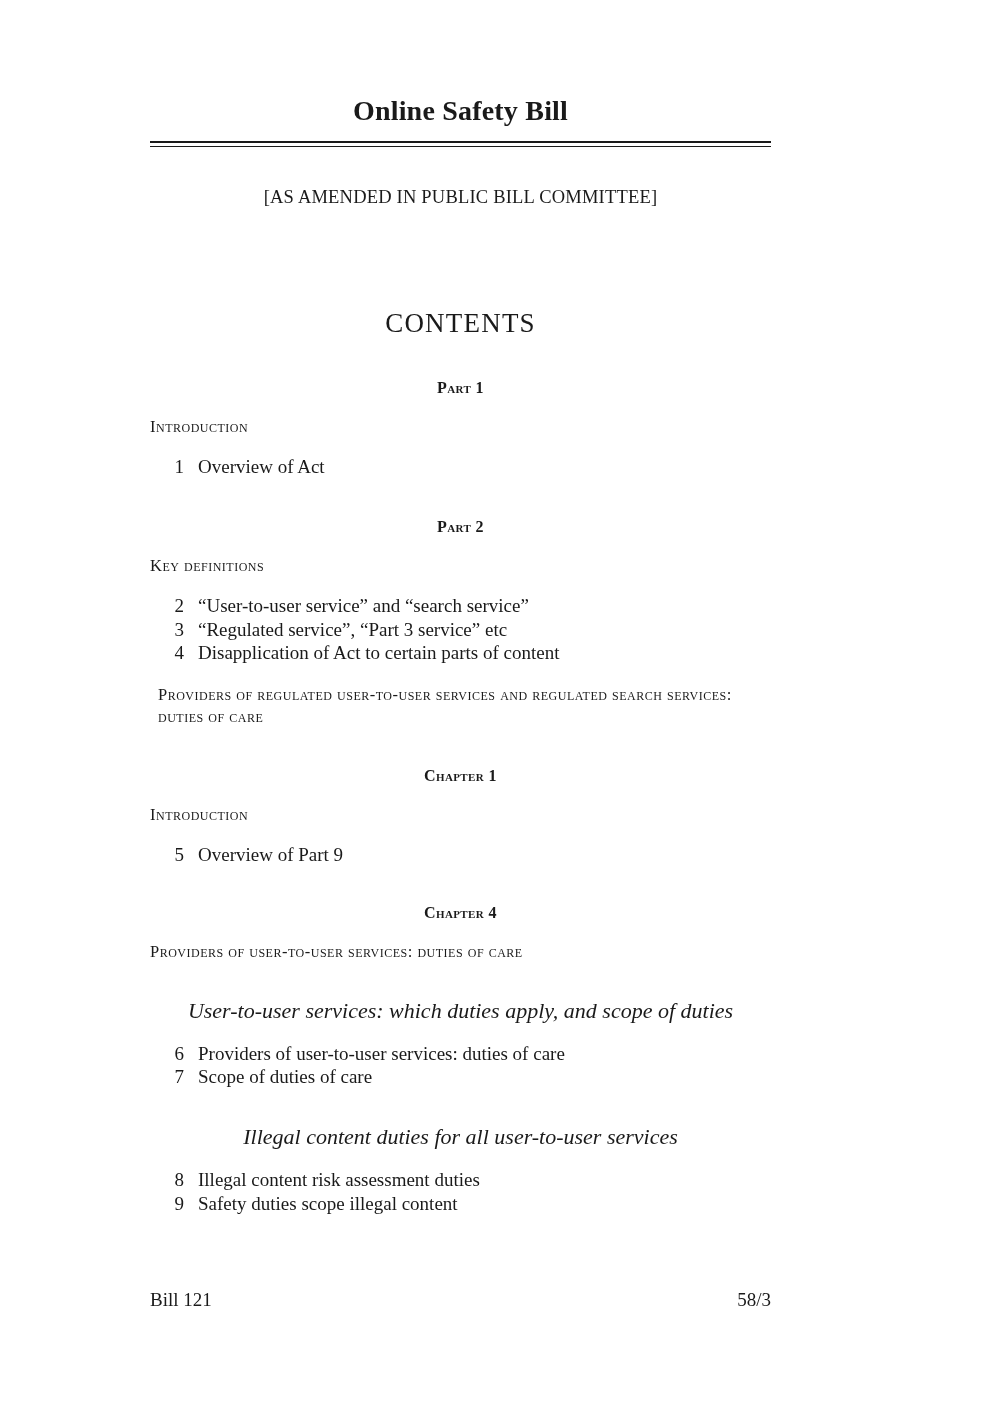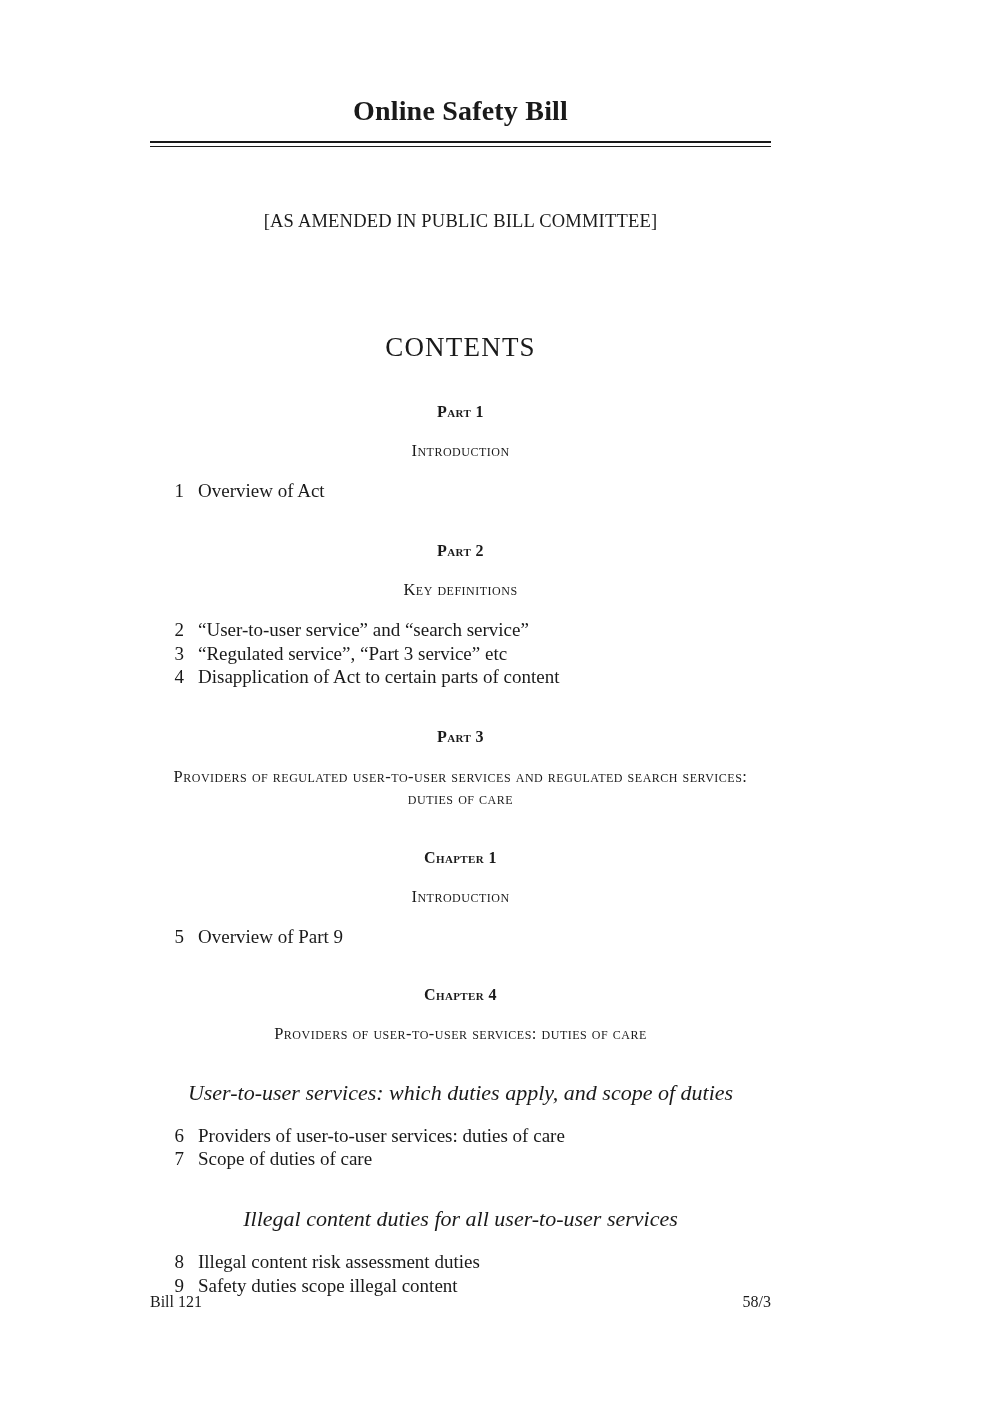--- a/index.html
+++ b/index.html
@@ -35,42 +35,41 @@
     border-top: 2px solid #1a1a1a;
     margin-top: 2px;
   }
   .title-rule-inner {
     border-top: 1px solid #1a1a1a;
     margin-top: 3px;
   }
   .amend-note {
     text-align: center;
     font-size: 18.5px;
-    margin-top: 64px;
+    margin-top: 40px;
     letter-spacing: 0.2px;
   }
   .contents-heading {
     text-align: center;
     font-size: 27px;
     margin-top: 100px;
     letter-spacing: 1.2px;
     font-weight: normal;
   }
   .part-heading {
     text-align: center;
     font-weight: bold;
     font-size: 16px;
     margin-top: 40px;
     letter-spacing: 0.4px;
   }
   .smallcaps {
     font-variant: small-caps;
   }
   .section-title {
-    text-align: center;
     font-size: 16.5px;
     margin-top: 20px;
     letter-spacing: 0.5px;
     font-variant: small-caps;
   }
   .section-title.wide {
     padding: 0 8px;
     line-height: 1.35;
   }
   .chapter-heading {
@@ -108,21 +107,21 @@
   .toc-label {
     flex: 1 1 auto;
   }
   .footer {
     position: absolute;
     left: 150px;
     right: 150px;
     bottom: 92px;
     display: flex;
     justify-content: space-between;
-    font-size: 16px;
+    font-size: 19px;
   }
 </style>
 </head>
 <body>
 
 <div class="page">
 
   <h1 class="doc-title">Online Safety Bill</h1>
   <div class="title-rule-outer"></div>
   <div class="title-rule-inner"></div>
@@ -150,21 +149,20 @@
     <li class="toc-item">
       <span class="toc-num">3</span>
       <span class="toc-label">“Regulated service”, “Part 3 service” etc</span>
     </li>
     <li class="toc-item">
       <span class="toc-num">4</span>
       <span class="toc-label">Disapplication of Act to certain parts of content</span>
     </li>
   </ul>
 
-  <div class="part-heading smallcaps">Part 3</div>
   <div class="section-title wide">Providers of regulated user-to-user services and regulated search services: duties of care</div>
 
   <div class="chapter-heading">Chapter 1</div>
   <div class="section-title">Introduction</div>
   <ul class="toc-list">
     <li class="toc-item">
       <span class="toc-num">5</span>
       <span class="toc-label">Overview of Part 9</span>
     </li>
   </ul>

